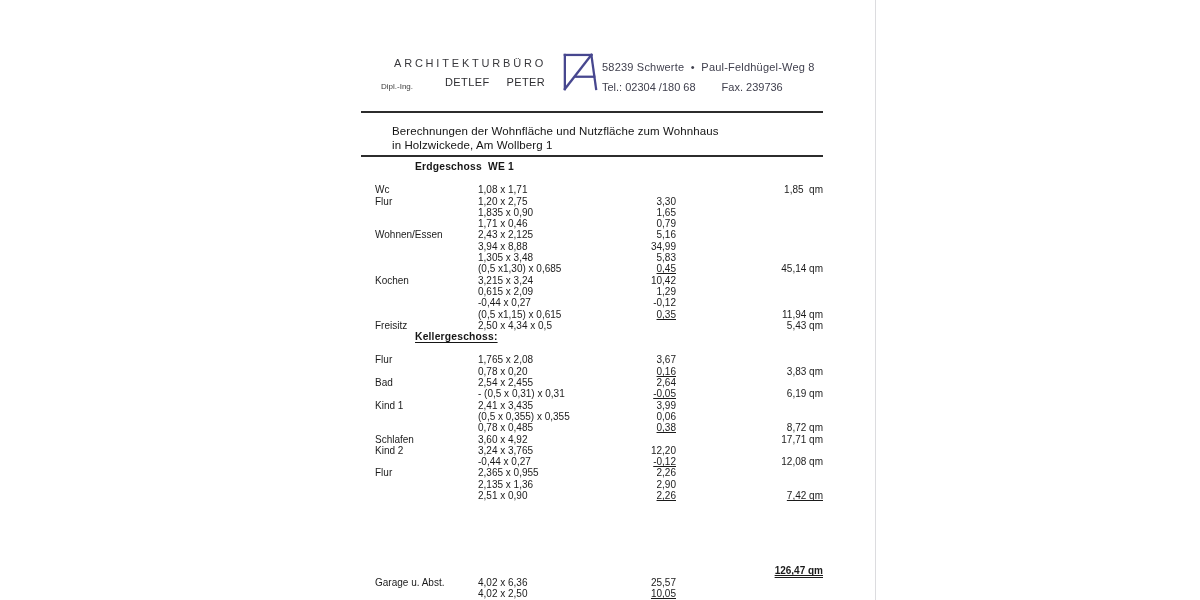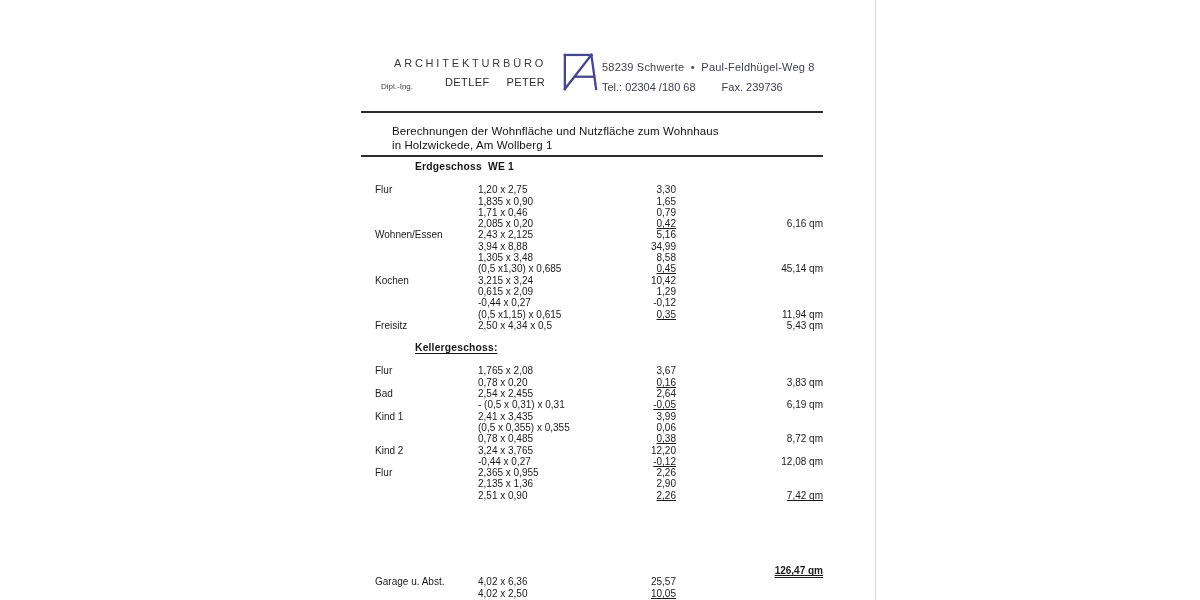--- a/index.html
+++ b/index.html
@@ -65,43 +65,44 @@
   <div class="title">
     <div>Berechnungen der Wohnfläche und Nutzfläche zum Wohnhaus</div>
     <div>in Holzwickede, Am Wollberg 1</div>
   </div>
 
   <div class="rule rule2"></div>
 
   <div class="table">
       <div>
         <div class="sec-heading">Erdgeschoss  WE 1</div>
+        <div class="trow"><span class="c-label">Wc</span><span class="c-dims">1,08 x 1,71</span><span class="c-mid"></span><span class="c-final">1,85  qm</span></div>
         <div class="trow"><span class="c-label">Flur</span><span class="c-dims">1,20 x 2,75</span><span class="c-mid">3,30</span><span class="c-final"></span></div>
         <div class="trow"><span class="c-label"></span><span class="c-dims">1,835 x 0,90</span><span class="c-mid">1,65</span><span class="c-final"></span></div>
         <div class="trow"><span class="c-label"></span><span class="c-dims">1,71 x 0,46</span><span class="c-mid">0,79</span><span class="c-final"></span></div>
-        <div class="trow"><span class="c-label"></span><span class="c-dims">2,085 x 0,20</span><span class="c-mid ul">0,42</span><span class="c-final">6,16 qm</span></div>
         <div class="trow"><span class="c-label">Wohnen/Essen</span><span class="c-dims">2,43 x 2,125</span><span class="c-mid">5,16</span><span class="c-final"></span></div>
         <div class="trow"><span class="c-label"></span><span class="c-dims">3,94 x 8,88</span><span class="c-mid">34,99</span><span class="c-final"></span></div>
-        <div class="trow"><span class="c-label"></span><span class="c-dims">1,305 x 3,48</span><span class="c-mid">8,58</span><span class="c-final"></span></div>
+        <div class="trow"><span class="c-label"></span><span class="c-dims">1,305 x 3,48</span><span class="c-mid">5,83</span><span class="c-final"></span></div>
         <div class="trow"><span class="c-label"></span><span class="c-dims">(0,5 x1,30) x 0,685</span><span class="c-mid ul">0,45</span><span class="c-final">45,14 qm</span></div>
         <div class="trow"><span class="c-label">Kochen</span><span class="c-dims">3,215 x 3,24</span><span class="c-mid">10,42</span><span class="c-final"></span></div>
         <div class="trow"><span class="c-label"></span><span class="c-dims">0,615 x 2,09</span><span class="c-mid">1,29</span><span class="c-final"></span></div>
         <div class="trow"><span class="c-label"></span><span class="c-dims">-0,44 x 0,27</span><span class="c-mid">-0,12</span><span class="c-final"></span></div>
         <div class="trow"><span class="c-label"></span><span class="c-dims">(0,5 x1,15) x 0,615</span><span class="c-mid ul">0,35</span><span class="c-final">11,94 qm</span></div>
         <div class="trow"><span class="c-label">Freisitz</span><span class="c-dims">2,50 x 4,34 x 0,5</span><span class="c-mid"></span><span class="c-final">5,43 qm</span></div>
       </div>
-      <div style="margin-top: 11px;">
+      <div style="margin-top: 0;">
         <div class="sec-heading hu">Kellergeschoss:</div>
         <div class="trow"><span class="c-label">Flur</span><span class="c-dims">1,765 x 2,08</span><span class="c-mid">3,67</span><span class="c-final"></span></div>
         <div class="trow"><span class="c-label"></span><span class="c-dims">0,78 x 0,20</span><span class="c-mid ul">0,16</span><span class="c-final">3,83 qm</span></div>
         <div class="trow"><span class="c-label">Bad</span><span class="c-dims">2,54 x 2,455</span><span class="c-mid">2,64</span><span class="c-final"></span></div>
         <div class="trow"><span class="c-label"></span><span class="c-dims">- (0,5 x 0,31) x 0,31</span><span class="c-mid ul">-0,05</span><span class="c-final">6,19 qm</span></div>
         <div class="trow"><span class="c-label">Kind 1</span><span class="c-dims">2,41 x 3,435</span><span class="c-mid">3,99</span><span class="c-final"></span></div>
         <div class="trow"><span class="c-label"></span><span class="c-dims">(0,5 x 0,355) x 0,355</span><span class="c-mid">0,06</span><span class="c-final"></span></div>
         <div class="trow"><span class="c-label"></span><span class="c-dims">0,78 x 0,485</span><span class="c-mid ul">0,38</span><span class="c-final">8,72 qm</span></div>
+        <div class="trow"><span class="c-label">Schlafen</span><span class="c-dims">3,60 x 4,92</span><span class="c-mid"></span><span class="c-final">17,71 qm</span></div>
         <div class="trow"><span class="c-label">Kind 2</span><span class="c-dims">3,24 x 3,765</span><span class="c-mid">12,20</span><span class="c-final"></span></div>
         <div class="trow"><span class="c-label"></span><span class="c-dims">-0,44 x 0,27</span><span class="c-mid ul">-0,12</span><span class="c-final">12,08 qm</span></div>
         <div class="trow"><span class="c-label">Flur</span><span class="c-dims">2,365 x 0,955</span><span class="c-mid">2,26</span><span class="c-final"></span></div>
         <div class="trow"><span class="c-label"></span><span class="c-dims">2,135 x 1,36</span><span class="c-mid">2,90</span><span class="c-final"></span></div>
         <div class="trow"><span class="c-label"></span><span class="c-dims">2,51 x 0,90</span><span class="c-mid ul">2,26</span><span class="c-final fu">7,42 qm</span></div>
       </div>
       <div style="margin-top: 34px;">
         <div class="trow"><span class="c-label"></span><span class="c-dims"></span><span class="c-mid"></span><span class="c-final fbd">126,47 qm</span></div>
         <div class="trow"><span class="c-label">Garage u. Abst.</span><span class="c-dims">4,02 x 6,36</span><span class="c-mid">25,57</span><span class="c-final"></span></div>
         <div class="trow"><span class="c-label"></span><span class="c-dims">4,02 x 2,50</span><span class="c-mid ul">10,05</span><span class="c-final fbd">35,62 qm</span></div>

